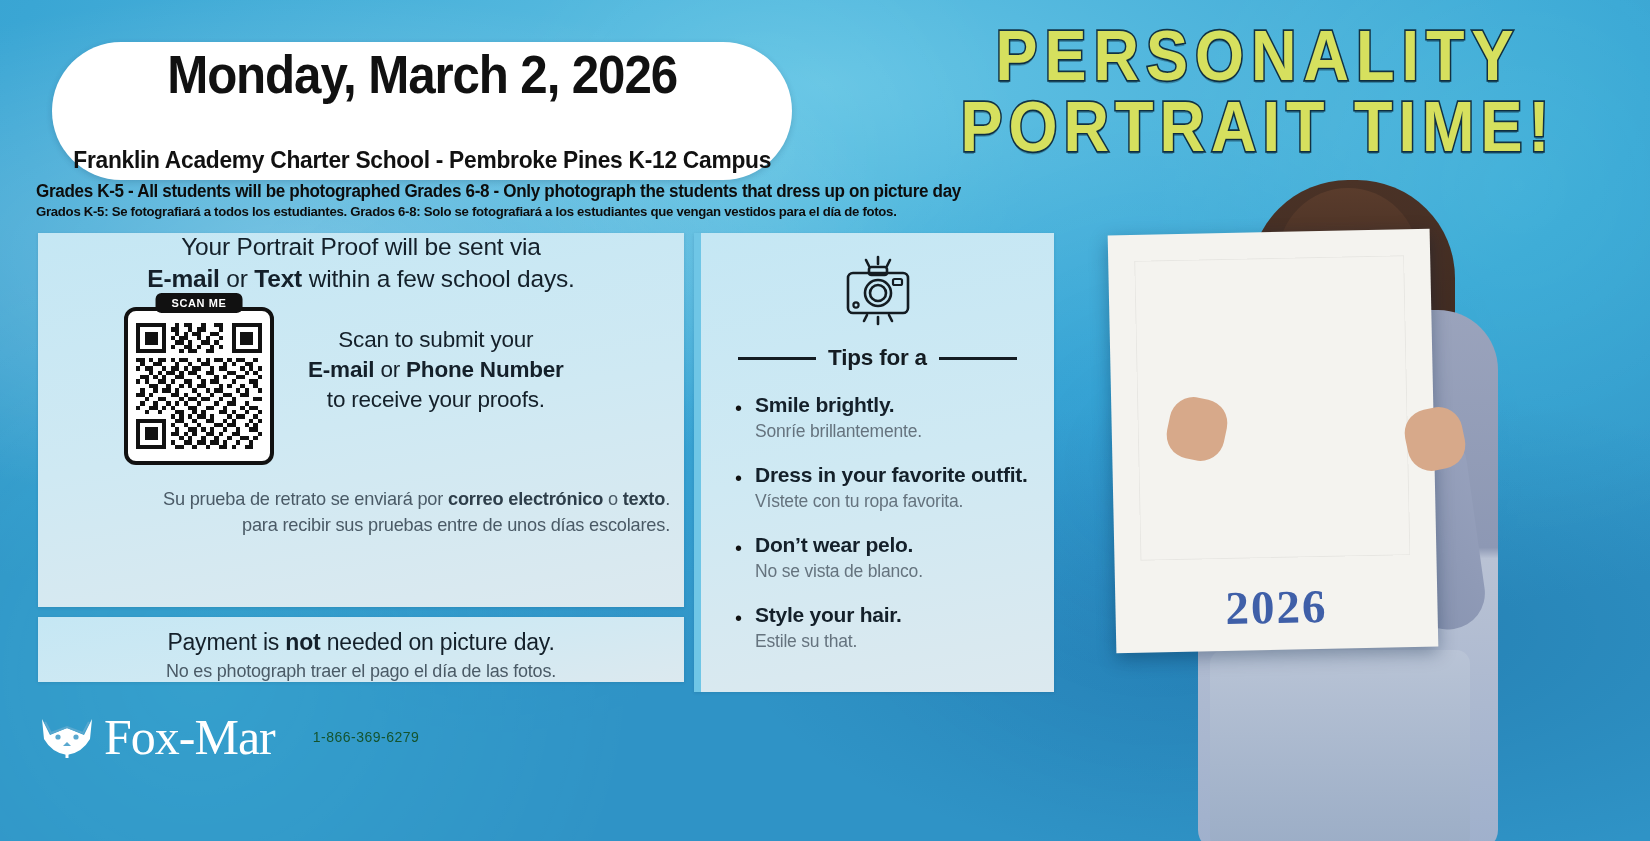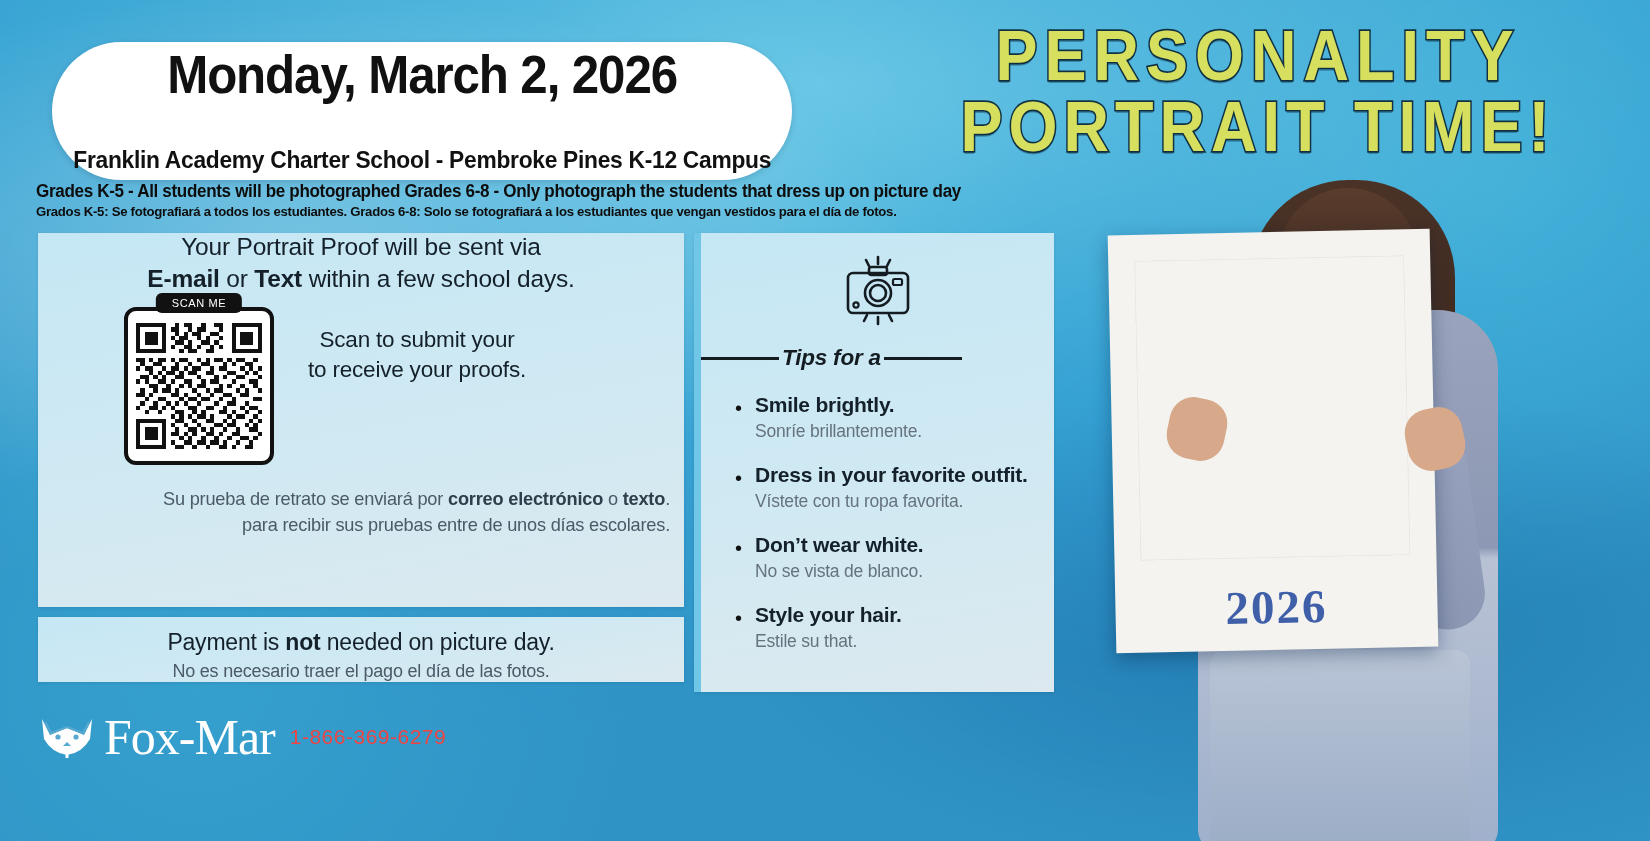--- a/index.html
+++ b/index.html
@@ -83,21 +83,21 @@
 
   .proof-title { text-align: center; padding-top: 0; color: #14202a; }
   .proof-title .l1 { font-size: 24.5px; letter-spacing: -.2px; }
   .proof-title .l2 { font-size: 24.5px; letter-spacing: -.2px; margin-top: 4px; }
   .proof-title b { font-weight: 700; }
 
   .qr-row { display: flex; align-items: flex-start; padding: 14px 0 0 0; }
   .qr-wrap { position: relative; margin-left: 86px; }
   .scan-me {
     position: absolute; left: 50%; top: -14px; transform: translateX(-50%);
-    background: #111; color: #fff; font-size: 11px; font-weight: 400;
+    background: #111; color: #fff; font-size: 11px; font-weight: 700;
     letter-spacing: .6px; padding: 4px 16px 4px; border-radius: 6px; z-index: 3;
     white-space: nowrap;
   }
   .qr-frame {
     width: 150px; height: 158px; background: #fff; border: 4px solid #111;
     border-radius: 12px; display: flex; align-items: center; justify-content: center;
     position: relative; z-index: 1;
   }
   .qr-code { width: 126px; height: 126px; display: block; }
 
@@ -111,41 +111,41 @@
   .proof-es div { font-size: 18.2px; line-height: 1.42; letter-spacing: -.2px; }
   .proof-es b { font-weight: 700; color: #2e3e4a; }
 
   .pay-en { text-align: center; font-size: 23px; color: #14202a; padding-top: 12px; letter-spacing: -.2px; }
   .pay-en b { font-weight: 700; }
   .pay-es { text-align: center; font-size: 18px; color: #4a5a66; margin-top: 5px; letter-spacing: -.2px; }
 
   
   .cam-icon { display: flex; justify-content: center; margin-top: 22px; }
   .tips-for {
-    display: flex; align-items: center; gap: 3px; margin-top: 16px; font-style: italic;
+    display: flex; align-items: center; justify-content: center; gap: 12px; margin-top: 16px;
   }
   .tips-for .rule { width: 78px; height: 3px; background: #141c22; }
   .tips-for .txt { font-size: 22.5px; font-weight: 700; color: #141c22; letter-spacing: -.2px; }
   .tips-head {
     text-align: center; font-size: 31px; font-weight: 700; color: #111a20;
     margin-top: 7px; letter-spacing: -.4px;
   }
   .tips-list { margin: 22px 0 0 34px; }
   .tip { display: flex; margin-bottom: 21px; }
   .tip .dot { font-size: 20px; line-height: 1; color: #111; margin-right: 13px; margin-top: 5px; }
   .tip .en { font-size: 21px; font-weight: 700; color: #14202a; letter-spacing: -.25px; }
   .tip .es { font-size: 17.5px; color: #65737e; margin-top: 4px; letter-spacing: -.2px; }
 
   
   .footer { position: absolute; left: 36px; top: 712px; display: flex; align-items: center; }
   .logo-text {
     font-family: "Liberation Serif", serif; font-size: 50px; color: #ffffff;
     letter-spacing: -1px; margin-left: 6px; line-height: 1;
   }
-  .phone { font-size: 21px; color: #ef4444; margin-left: 15px; letter-spacing: .5px; }
+  .phone { font-size: 14px; color: #14532d; margin-left: 38px; letter-spacing: .5px; }
 
   
   .photo-area { position: absolute; right: 0; top: 0; width: 600px; height: 841px; overflow: hidden; }
   .girl-body {
     position: absolute; left: 148px; top: 310px; width: 300px; height: 540px;
     background: linear-gradient(180deg, #9aa3bc 0%, #8d98b4 44%, #b9c2d4 46%, #9fb0cc 100%);
     border-radius: 60px 60px 20px 20px;
   }
   .jeans {
     position: absolute; left: 160px; top: 650px; width: 260px; height: 200px;
@@ -461,35 +461,38 @@
               <rect x="19" y="28" width="2" height="1"></rect>
               <rect x="22" y="28" width="1" height="1"></rect>
               <rect x="25" y="28" width="2" height="1"></rect>
           </g>
         </svg>
       </div>
     </div>
 
     <div class="scan-text">
       <div>Scan to submit your</div>
+      <div>
+        <b>E-mail</b><span> or </span><b>Phone Number</b>
+      </div>
       <div>to receive your proofs.</div>
     </div>
   </div>
 
   <div class="proof-es">
     <div><span>Su prueba de retrato se enviará por </span><b>correo electrónico</b><span> o </span><b>texto</b><span>.</span></div>
     <div>para recibir sus pruebas entre de unos días escolares.</div>
   </div>
 </div>
 
 <div class="panel" id="payment-panel">
   <div class="pay-en">
     <span>Payment is </span><b>not</b><span> needed on picture day.</span>
   </div>
-  <div class="pay-es">No es necesario traer el pago el día de las fotos.</div>
+  <div class="pay-es">No es photograph traer el pago el día de las fotos.</div>
 </div>
 
 <div class="panel" id="tips-panel">
   <div class="cam-icon">
     <svg width="80" height="74" viewBox="0 0 80 74" fill="none" stroke="#141c22" stroke-width="2.6" stroke-linecap="round">
       <line x1="40" y1="2" x2="40" y2="9"></line>
         <line x1="28" y1="5" x2="31" y2="11"></line>
         <line x1="52" y1="5" x2="49" y2="11"></line>
       <rect x="10" y="18" width="60" height="40" rx="5" stroke-width="2.6"></rect>
       <rect x="31" y="12" width="18" height="8" rx="2.5" stroke-width="2.6"></rect>
@@ -519,21 +522,21 @@
     <div class="tip">
       <span class="dot">•</span>
       <span>
         <div class="en">Dress in your favorite outfit.</div>
         <div class="es">Vístete con tu ropa favorita.</div>
       </span>
     </div>
     <div class="tip">
       <span class="dot">•</span>
       <span>
-        <div class="en">Don’t wear white.</div>
+        <div class="en">Don’t wear pelo.</div>
         <div class="es">No se vista de blanco.</div>
       </span>
     </div>
     <div class="tip">
       <span class="dot">•</span>
       <span>
         <div class="en">Style your hair.</div>
         <div class="es">Estile su that.</div>
       </span>
     </div>

